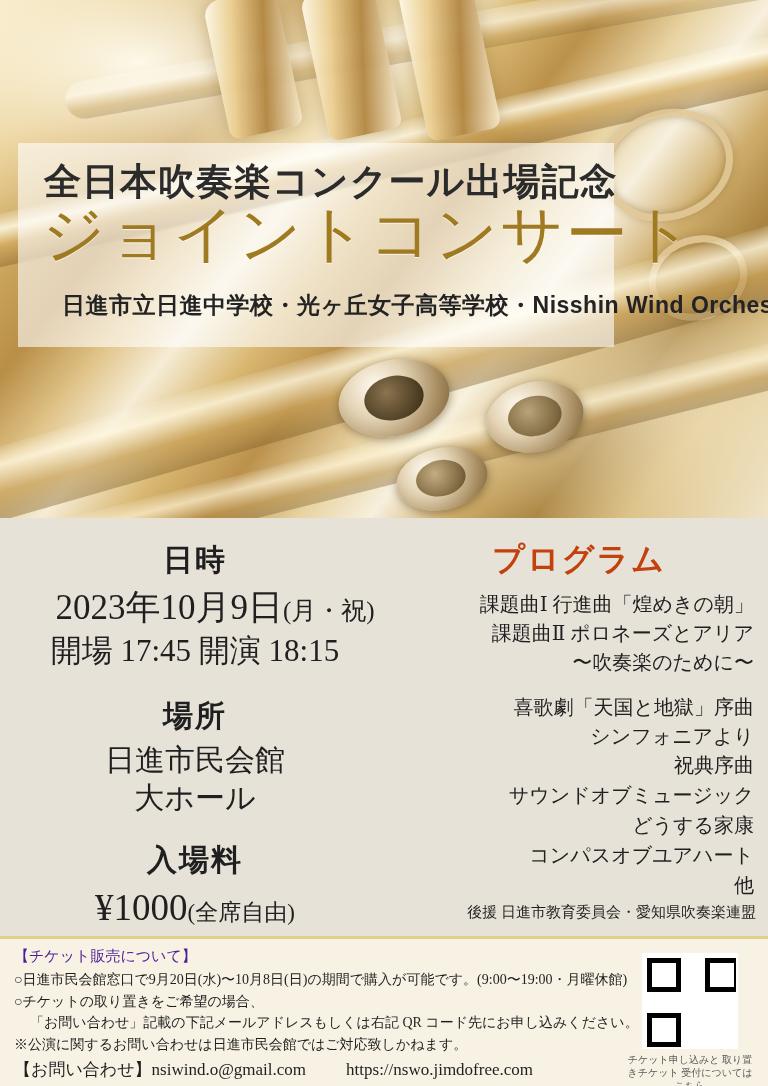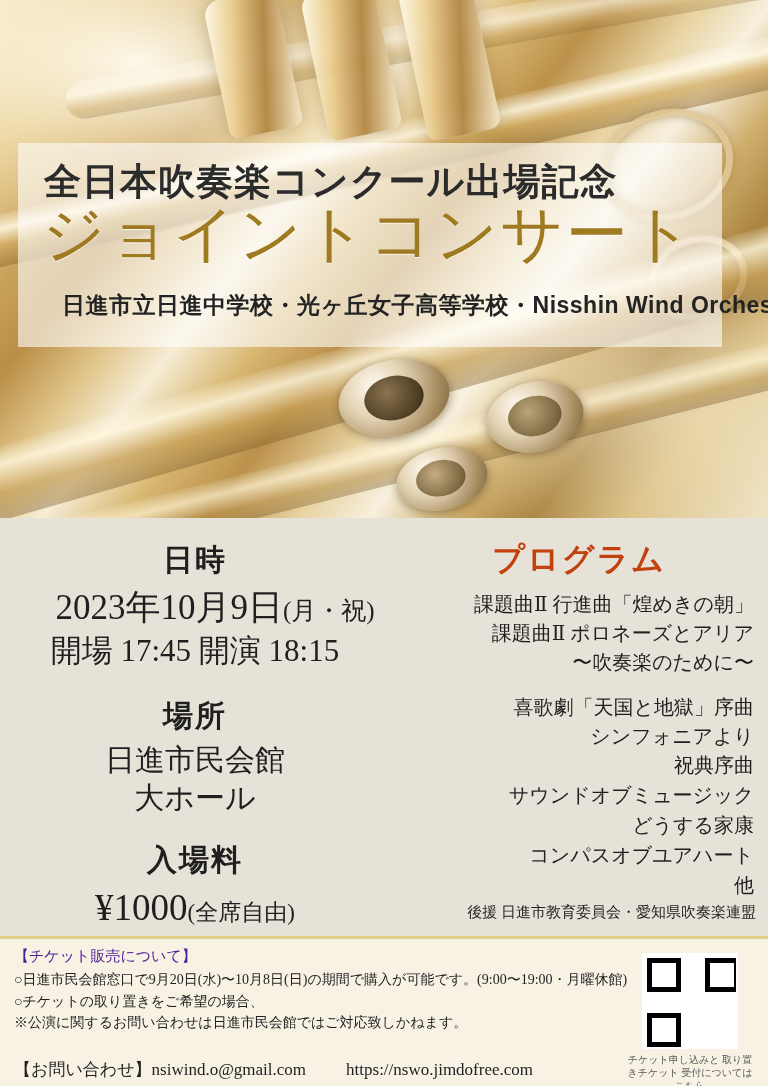--- a/index.html
+++ b/index.html
@@ -106,21 +106,21 @@
     box-shadow: inset 0 0 8px rgba(120,90,40,0.5), 0 0 8px rgba(120,90,40,0.3);
   }
   .ring.r1 { left: 600px; top: 110px; width: 120px; height: 96px; transform: rotate(-18deg); }
   .ring.r2 { left: 648px; top: 236px; width: 86px; height: 70px; transform: rotate(-18deg); }
 
   
   .title-plate {
     position: absolute;
     left: 18px;
     top: 143px;
-    width: 704px;
+    width: 596px;
     height: 204px;
     background: rgba(255,255,255,0.60);
     backdrop-filter: blur(1px);
   }
   .title-line1 {
     position: absolute;
     left: 26px;
     top: 14px;
     font-family: "Liberation Sans", "DejaVu Sans", sans-serif;
     font-weight: bold;
@@ -369,21 +369,21 @@
       <div class="p-pl-2 place2">大ホール</div>
 
       <div class="p-pr-head heading">入場料</div>
       <div class="p-pr-val price"><span>¥1000</span><span class="small">(全席自由)</span></div>
     </div>
 
     <div class="right-col">
       <div class="prog-title">プログラム</div>
 
       <div class="prog-list">
-        <div>課題曲Ⅱ 行進曲「煌めきの朝」</div>
+        <div>課題曲Ⅰ 行進曲「煌めきの朝」</div>
         <div>課題曲Ⅱ ポロネーズとアリア</div>
         <div>〜吹奏楽のために〜</div>
         <div class="prog-gap"></div>
         <div>喜歌劇「天国と地獄」序曲</div>
         <div>シンフォニアより</div>
         <div>祝典序曲</div>
       </div>
 
       <div class="prog-list2">
         <div>サウンドオブミュージック</div>
@@ -394,20 +394,21 @@
 
       <div class="support">後援  日進市教育委員会・愛知県吹奏楽連盟</div>
     </div>
   </div>
 
   <div class="footer">
     <div class="footer-inner">
       <div class="fhead">【チケット販売について】</div>
       <div class="fline">○日進市民会館窓口で9月20日(水)〜10月8日(日)の期間で購入が可能です。(9:00〜19:00・月曜休館)</div>
       <div class="fline">○チケットの取り置きをご希望の場合、</div>
+      <div class="fline findent">「お問い合わせ」記載の下記メールアドレスもしくは右記 QR コード先にお申し込みください。</div>
       <div class="fline">※公演に関するお問い合わせは日進市民会館ではご対応致しかねます。</div>
     </div>
 
     <div class="contact-row">
       <span>【お問い合わせ】</span><span class="mail">nsiwind.o@gmail.com</span><span class="url">https://nswo.jimdofree.com</span>
     </div>
 
     <div class="qr-block">
       <div class="qr"></div>
       <div class="qr-cap">チケット申し込みと

